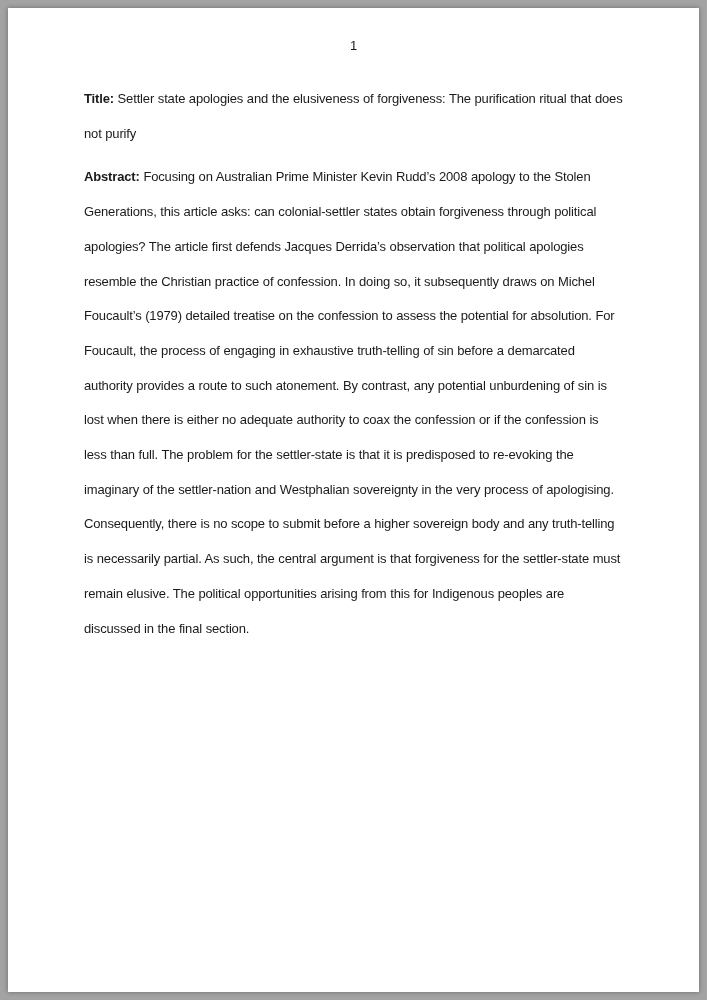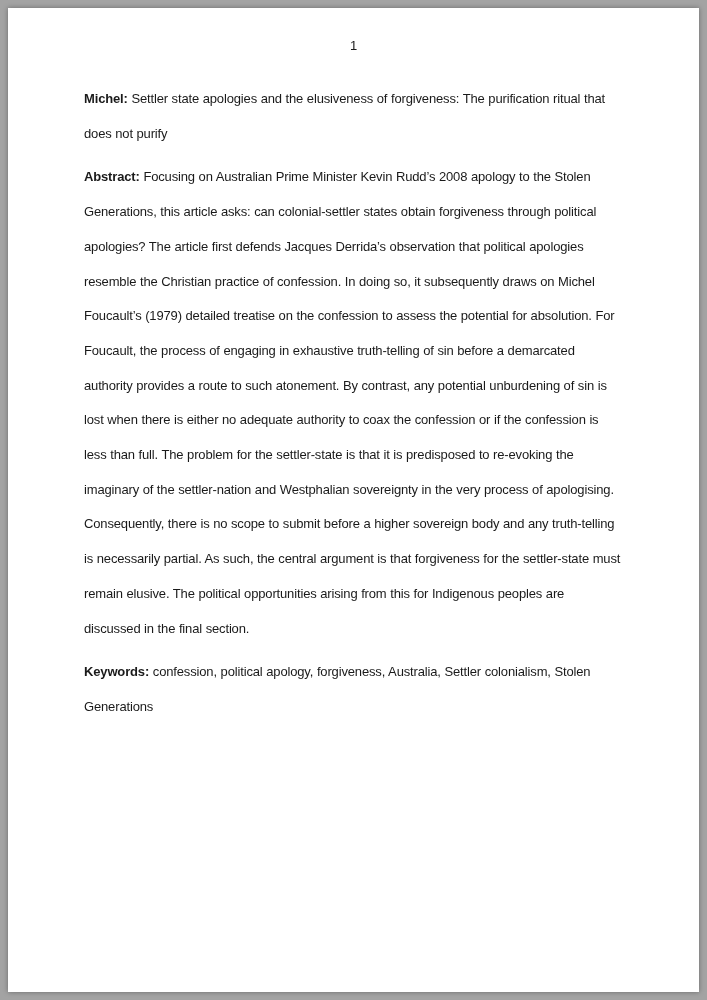--- a/index.html
+++ b/index.html
@@ -44,19 +44,18 @@
     font-weight: bold;
   }
 </style>
 </head>
 <body>
 
 <div class="page">
 
   <div class="page-number">1</div>
 
-  <p class="para"><span class="label">Michel:</span> <span>Settler state apologies and the elusiveness of forgiveness: The purification ritual that does not purify</span></p>
+  <p class="para"><span class="label">Title:</span> <span>Settler state apologies and the elusiveness of forgiveness: The purification ritual that does not purify</span></p>
 
   <p class="para"><span class="label">Abstract:</span> <span>Focusing on Australian Prime Minister Kevin Rudd’s 2008 apology to the Stolen Generations, this article asks: can colonial-settler states obtain forgiveness through political apologies? The article first defends Jacques Derrida’s observation that political apologies resemble the Christian practice of confession. In doing so, it subsequently draws on Michel Foucault’s (1979) detailed treatise on the confession to assess the potential for absolution. For Foucault, the process of engaging in exhaustive truth-telling of sin before a demarcated authority provides a route to such atonement. By contrast, any potential unburdening of sin is lost when there is either no adequate authority to coax the confession or if the confession is less than full.  The problem for the settler-state is that it is predisposed to re-evoking the imaginary of the settler-nation and Westphalian sovereignty in the very process of apologising. Consequently, there is no scope to submit before a higher sovereign body and any truth-telling is necessarily partial. As such, the central argument is that forgiveness for the settler-state must remain elusive. The political opportunities arising from this for Indigenous peoples are discussed in the final section.</span></p>
 
-  <p class="para"><span class="label">Keywords:</span> <span>confession, political apology, forgiveness, Australia, Settler colonialism, Stolen Generations</span></p>
 
 </div>
 
 </body></html>

